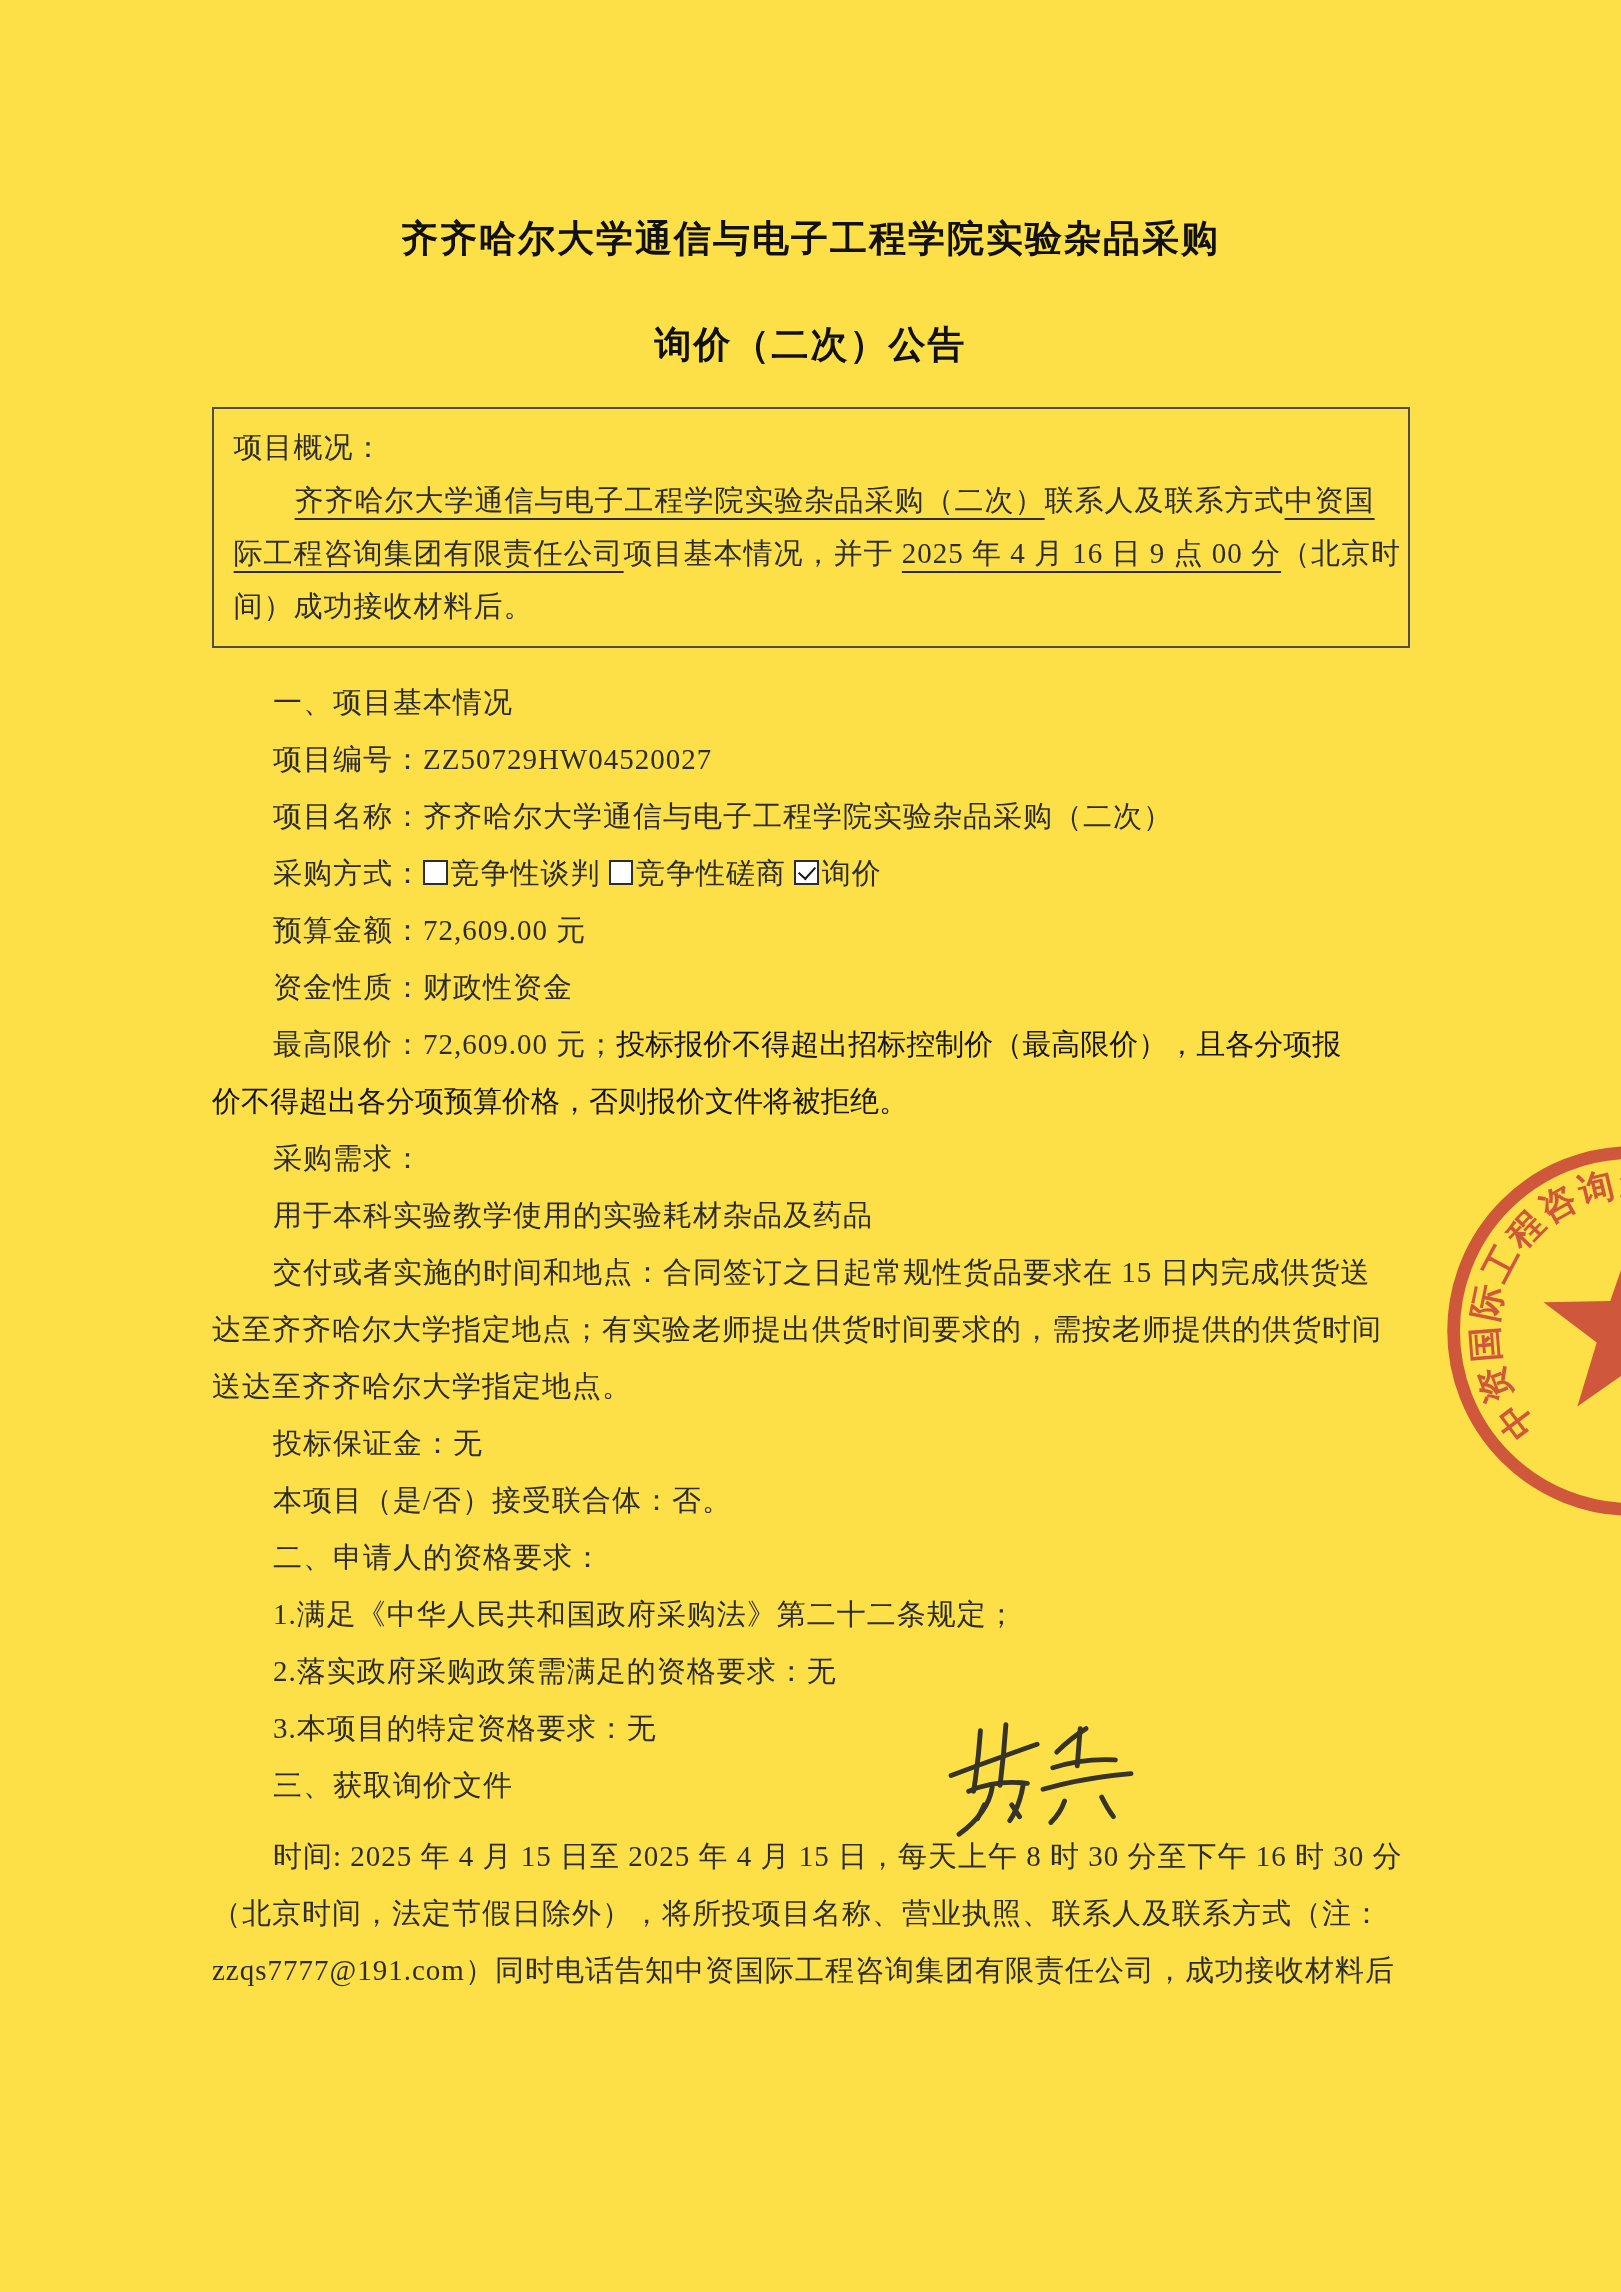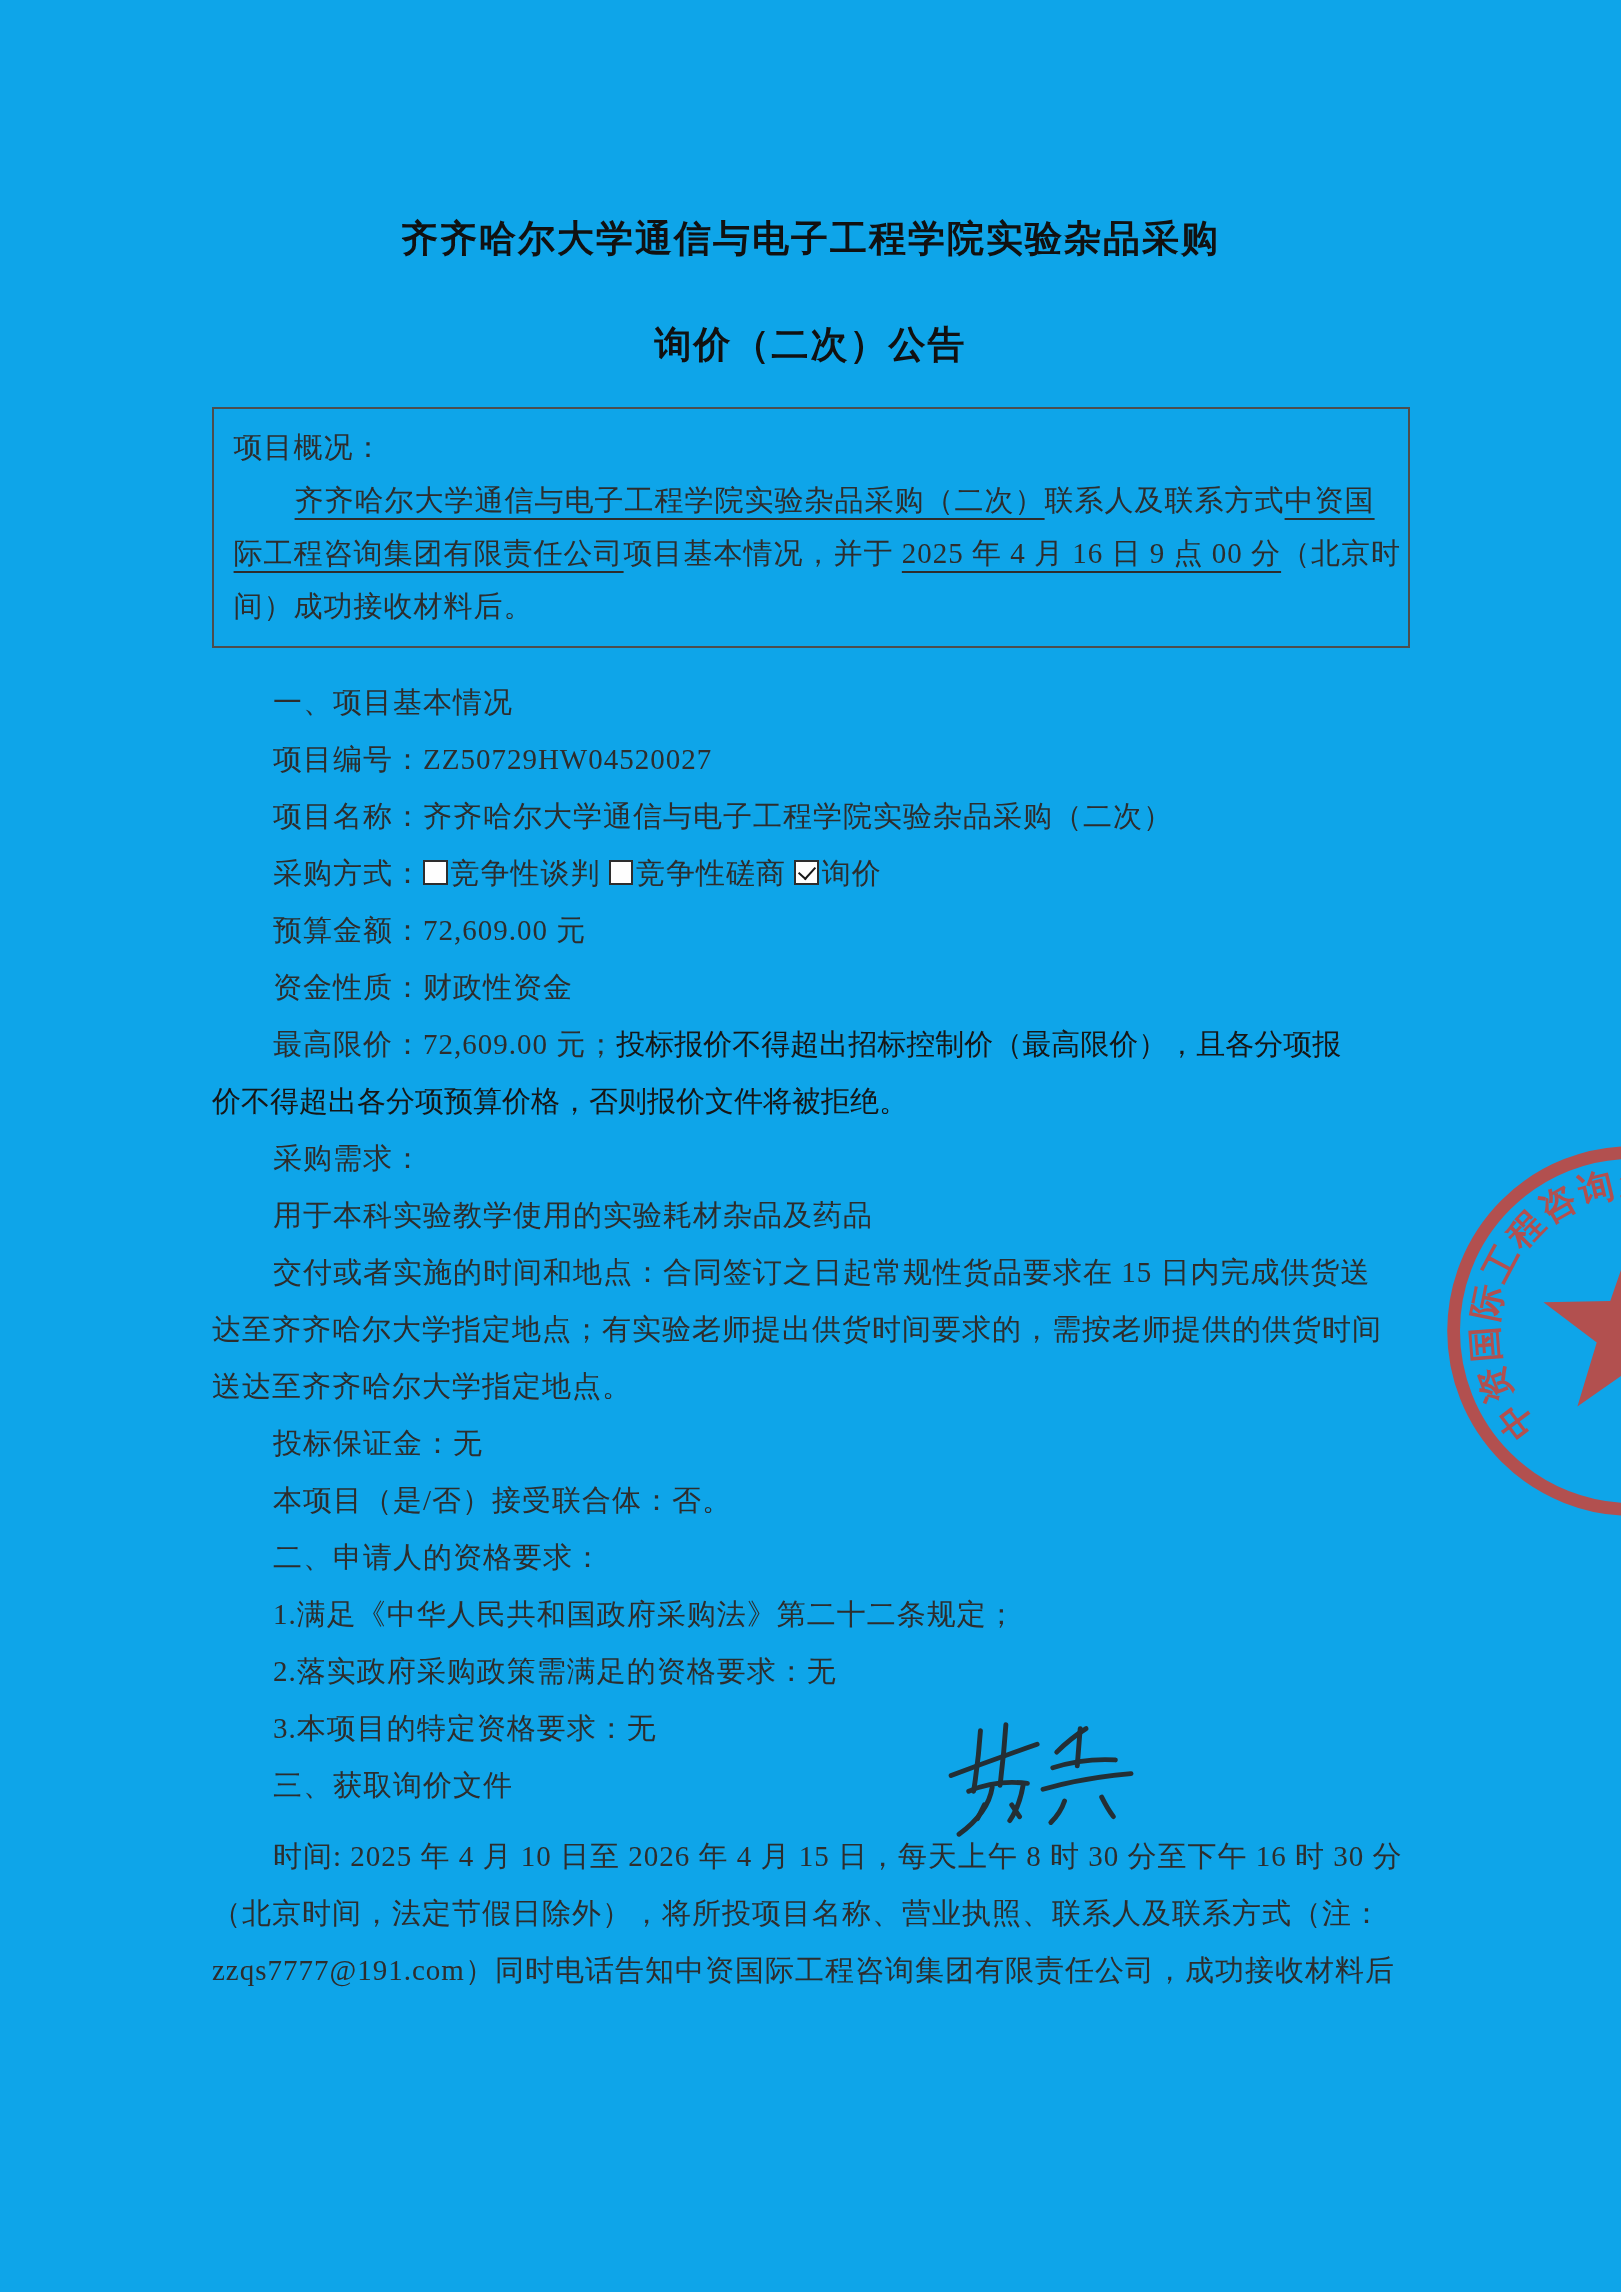--- a/index.html
+++ b/index.html
@@ -1,20 +1,20 @@
 <!DOCTYPE html>
 <html lang="zh"><head>
 <meta charset="utf-8">
 <style>
   html,body{margin:0;padding:0;background:#e8e8e8;}
   .page{
     position:relative;
     width:1621px;height:2293px;
     margin:0 auto;
-    background:#0ea5e9;
+    background:#fde047;
     overflow:hidden;
     font-family:"Liberation Serif","DejaVu Serif",serif;
     color:#2d2d2d;
   }
   .title{
     position:absolute;left:0;width:100%;
     text-align:center;
     font-size:37px;font-weight:700;letter-spacing:2px;
     color:#111;margin:0;
   }
@@ -100,21 +100,21 @@
         <div class="doc-line indent"><span class="">交付或者实施的时间和地点：合同签订之日起常规性货品要求在 15 日内完成供货送</span></div>
         <div class="doc-line"><span class="">达至齐齐哈尔大学指定地点；有实验老师提出供货时间要求的，需按老师提供的供货时间</span></div>
         <div class="doc-line"><span class="">送达至齐齐哈尔大学指定地点。</span></div>
         <div class="doc-line indent"><span class="">投标保证金：无</span></div>
         <div class="doc-line indent"><span class="">本项目（是/否）接受联合体：否。</span></div>
         <div class="doc-line indent"><span class="">二、申请人的资格要求：</span></div>
         <div class="doc-line indent"><span class="">1.满足《中华人民共和国政府采购法》第二十二条规定；</span></div>
         <div class="doc-line indent"><span class="">2.落实政府采购政策需满足的资格要求：无</span></div>
         <div class="doc-line indent"><span class="">3.本项目的特定资格要求：无</span></div>
         <div class="doc-line indent"><span class="">三、获取询价文件</span></div>
-        <div class="doc-line indent gap-before"><span class="">时间: 2025 年 4 月 10 日至 2026 年 4 月 15 日，每天上午 8 时 30 分至下午 16 时 30 分</span></div>
+        <div class="doc-line indent gap-before"><span class="">时间: 2025 年 4 月 15 日至 2025 年 4 月 15 日，每天上午 8 时 30 分至下午 16 时 30 分</span></div>
         <div class="doc-line"><span class="">（北京时间，法定节假日除外），将所投项目名称、营业执照、联系人及联系方式（注：</span></div>
         <div class="doc-line"><span class="">zzqs7777@191.com）同时电话告知中资国际工程咨询集团有限责任公司，成功接收材料后</span></div>
       </div>
   </div>
 
   <svg class="signature" viewBox="0 0 215 135" fill="none" stroke="#262626" stroke-width="5" stroke-linecap="round" aria-label="黄兵">
     <path d="M12 64 Q 54 48 100 32"></path>
     <path d="M42 18 Q 40 48 35 80"></path>
     <path d="M68 12 Q 66 42 62 74"></path>
     <path d="M30 80 Q 58 68 90 72"></path>

